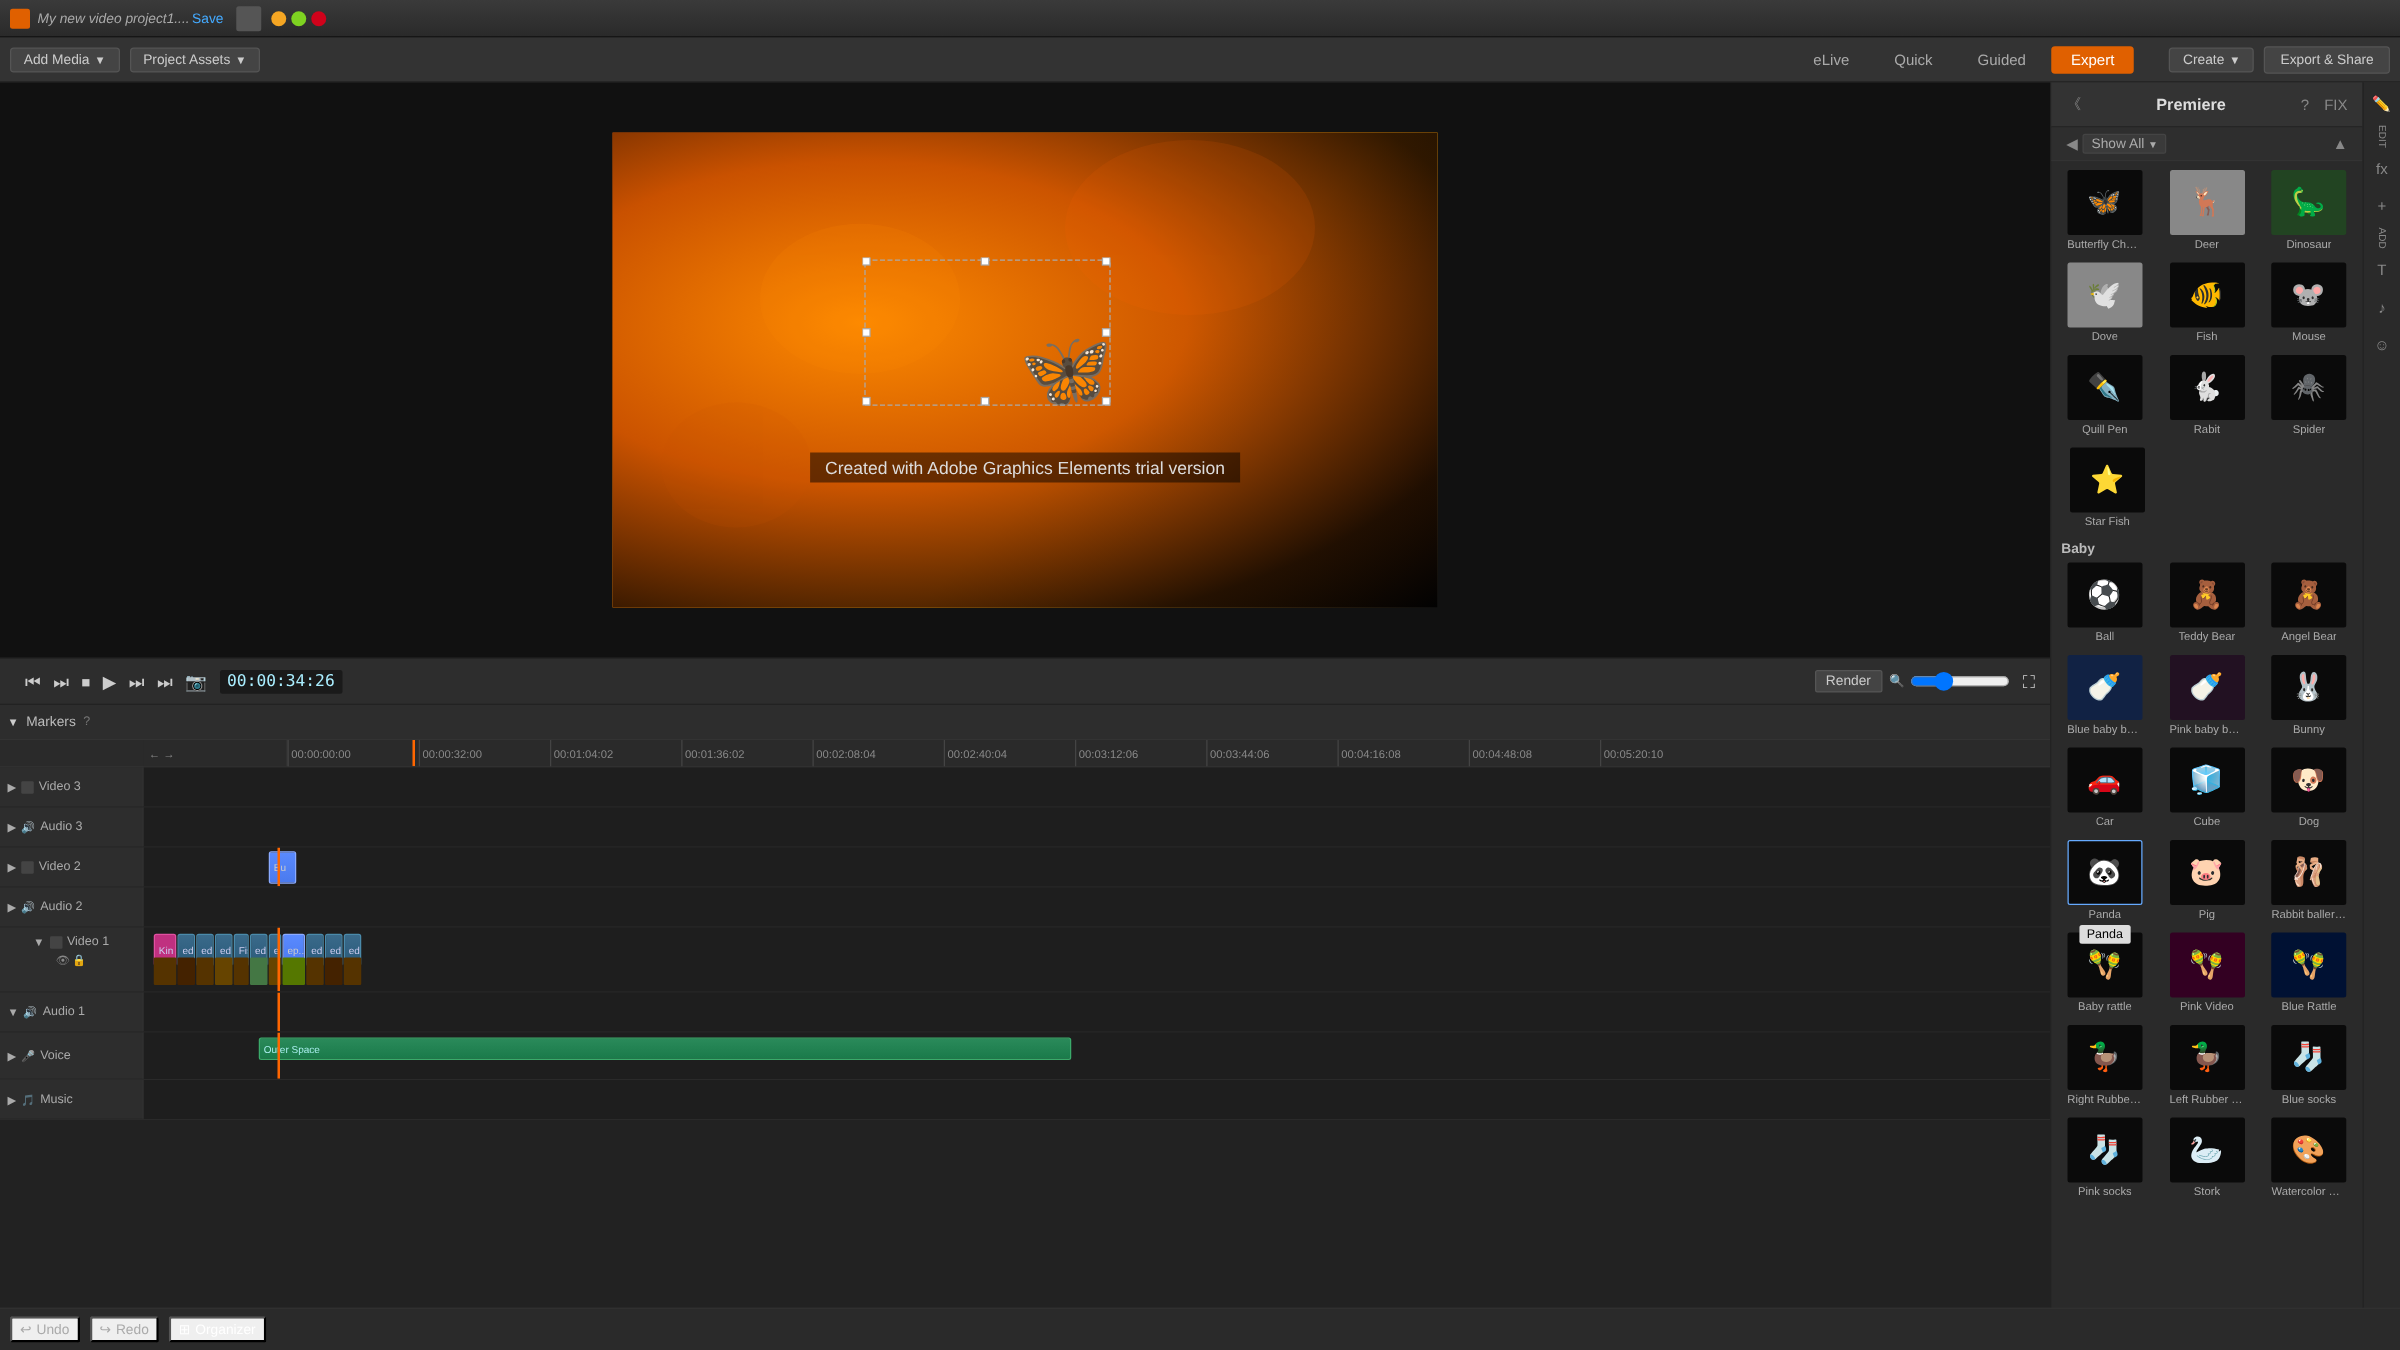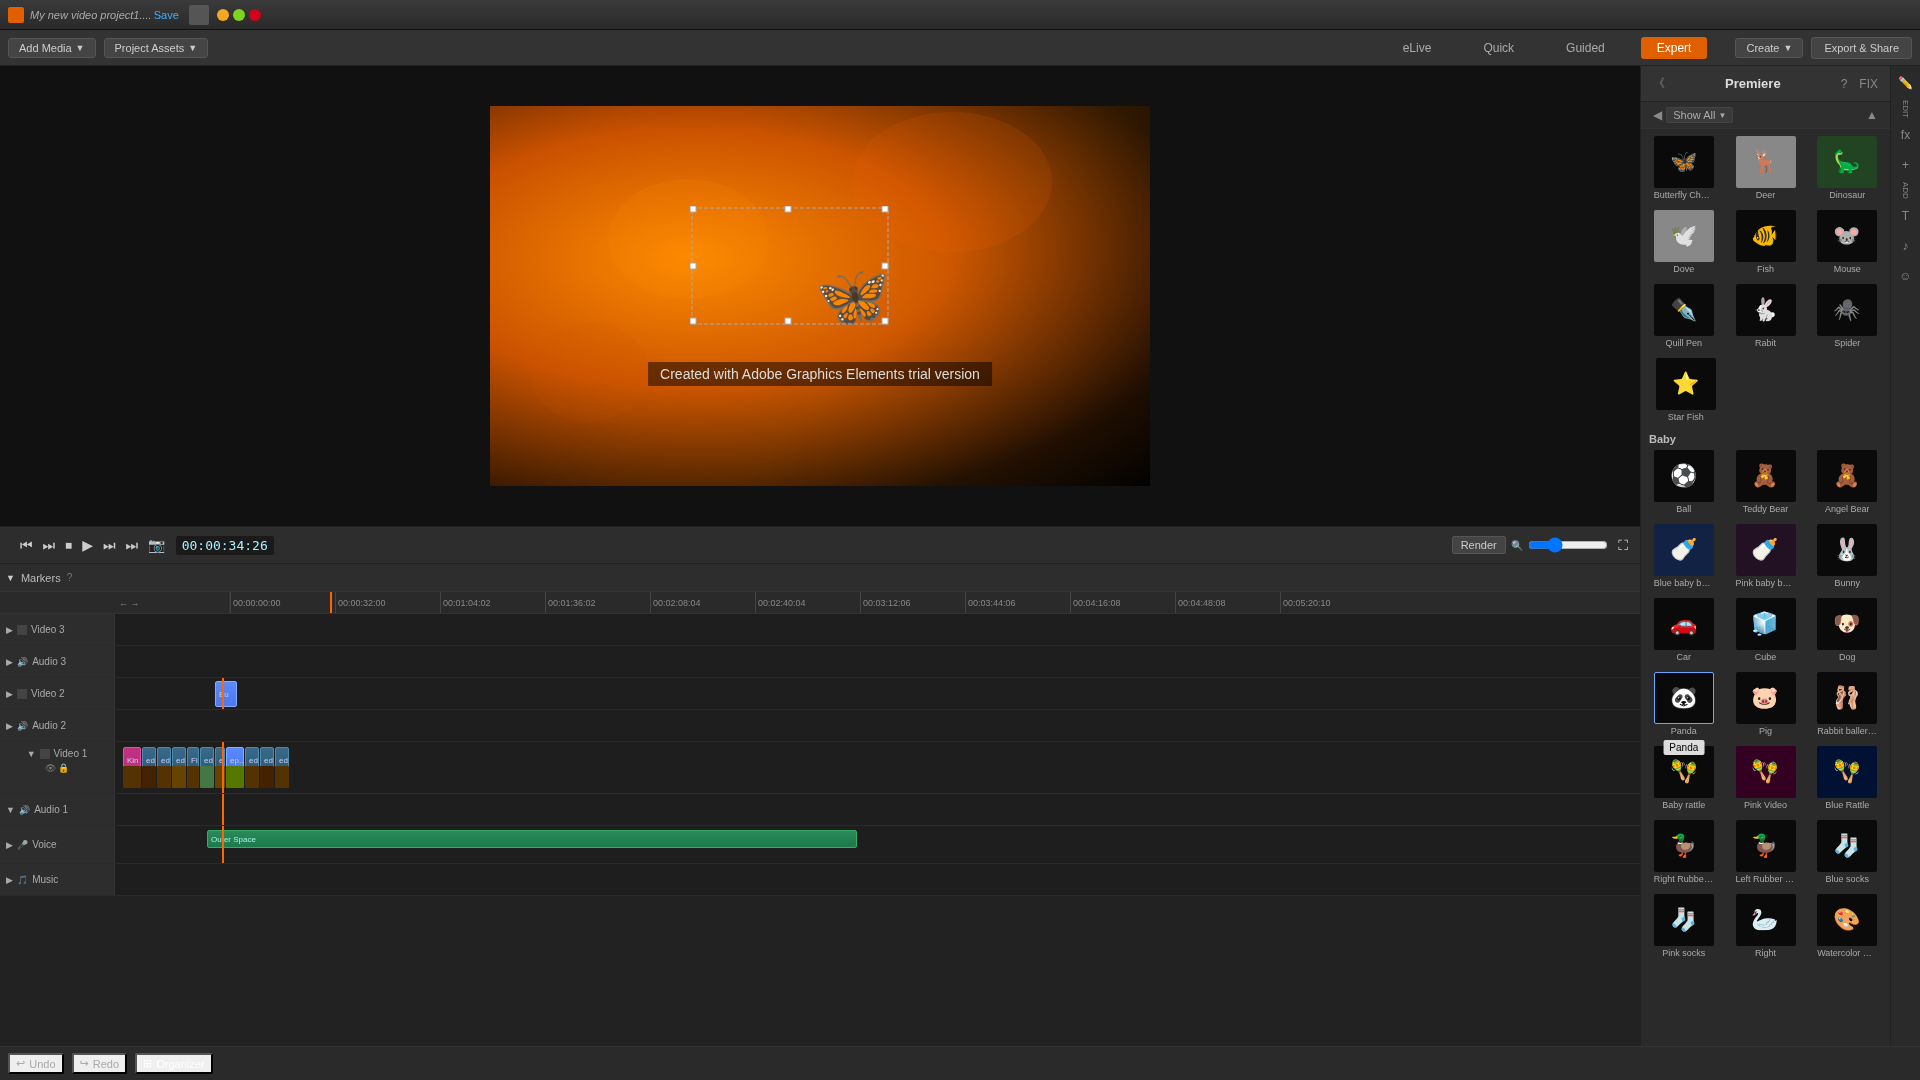--- a/index.html
+++ b/index.html
@@ -41,21 +41,21 @@
       color: #ccc;
       padding: 3px 10px;
       border-radius: 3px;
       cursor: pointer;
       font-size: 11px;
       display: flex;
       align-items: center;
       gap: 4px;
     }
     .toolbar-btn .arrow { font-size: 9px; }
-    .mode-tabs { display: flex; gap: 20px; margin-left: auto; margin-right: 20px; }
+    .mode-tabs { display: flex; gap: 4px; margin-left: auto; margin-right: 20px; }
     .mode-tab {
       padding: 4px 16px;
       border-radius: 3px;
       cursor: pointer;
       font-size: 12px;
       color: #aaa;
       background: transparent;
       border: none;
     }
     .mode-tab.active { background: #e06000; color: #fff; border-radius: 3px; }
@@ -846,21 +846,21 @@
         </div>
       </div>
 
       <div class="graphics-row">
         <div class="graphic-item">
           <div class="graphic-thumb dark">🧦</div>
           <div class="graphic-label">Pink socks</div>
         </div>
         <div class="graphic-item">
           <div class="graphic-thumb dark">🦢</div>
-          <div class="graphic-label">Right</div>
+          <div class="graphic-label">Stork</div>
         </div>
         <div class="graphic-item">
           <div class="graphic-thumb dark">🎨</div>
           <div class="graphic-label">Watercolor Blocks</div>
         </div>
       </div>
     </div>
   </div>
 
   <div id="right-tools">

